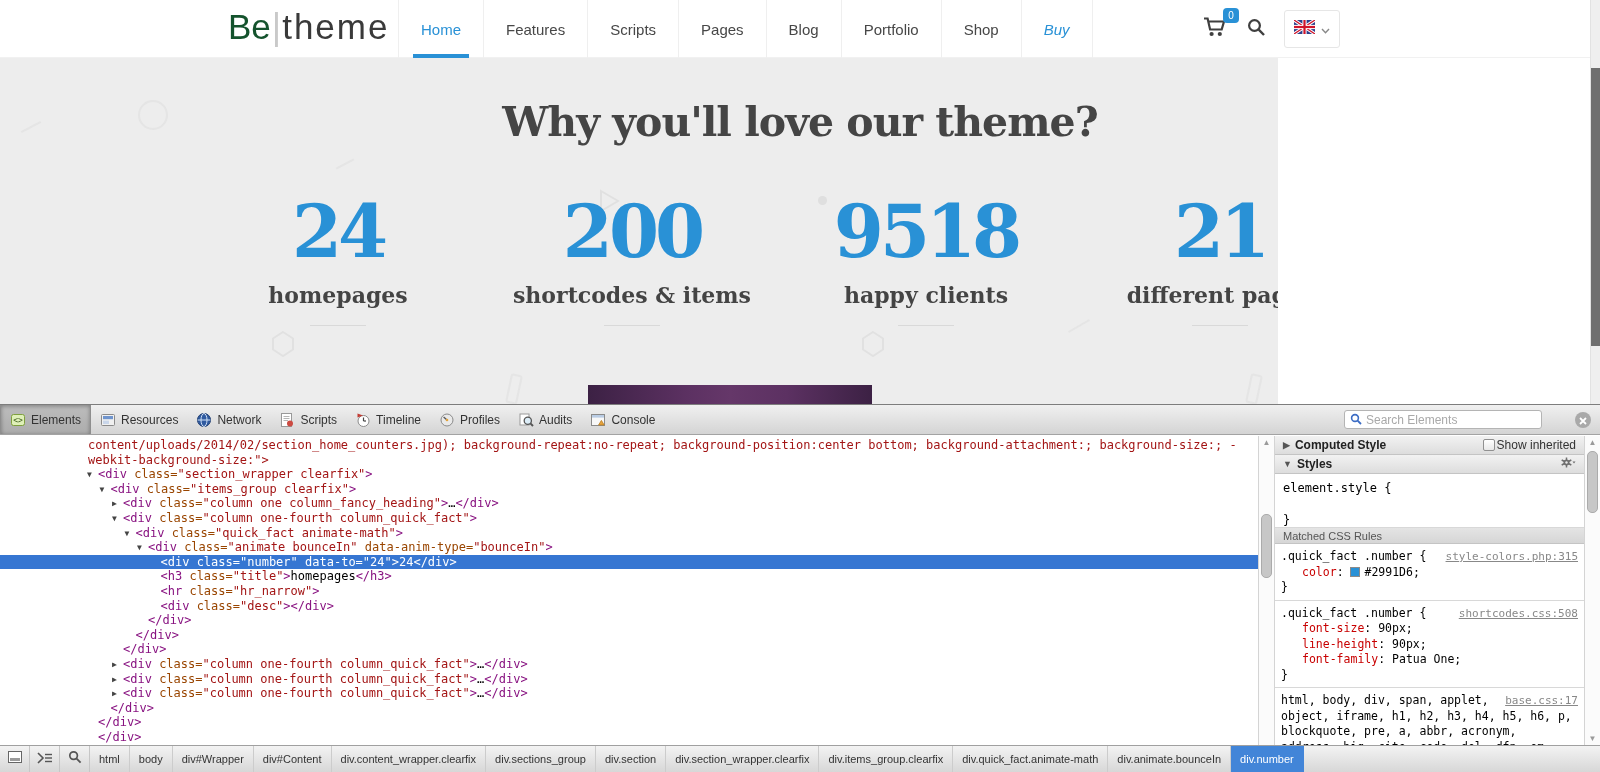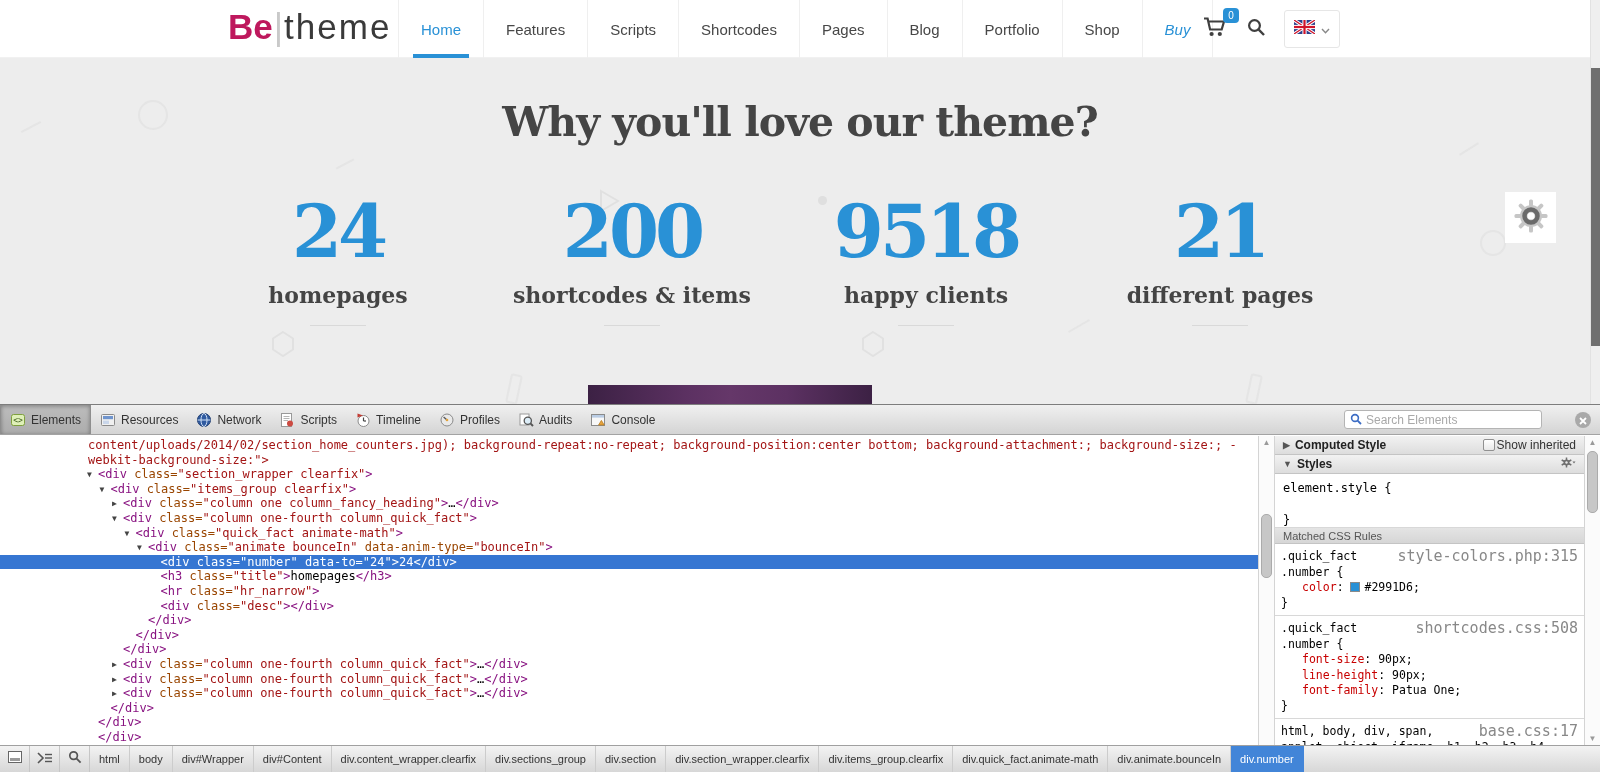--- a/index.html
+++ b/index.html
@@ -3,36 +3,36 @@
 <meta charset="utf-8">
 <style>
   *{margin:0;padding:0;box-sizing:border-box}
   html,body{width:1600px;height:772px;overflow:hidden}
   body{font-family:"Liberation Sans",sans-serif;background:#fff;position:relative}
 
   
   .page{position:absolute;top:0;left:0;width:1600px;height:404px;overflow:hidden;background:#fff}
   .site-header{position:relative;height:58px;background:#fff;border-bottom:1px solid #f1f1f1}
   .logo{position:absolute;left:228px;top:6px;font-size:35px;letter-spacing:0;cursor:pointer}
-  .logo .be{color:#be185d;font-weight:bold}
+  .logo .be{color:#14532d;font-weight:normal}
   .logo .sep{color:#c9c9c9;font-weight:normal;margin:0 1px;font-size:36px}
   .logo .theme{color:#3a3a3a;font-weight:200;letter-spacing:2px}
   .main-nav{position:absolute;left:398px;top:0;height:58px;display:flex;align-items:stretch}
   .nav-item{position:relative;display:flex;align-items:center;padding:16px 22px;font-size:15px;color:#474747;border-left:1px solid #efefef;cursor:pointer}
   .main-nav .nav-item:last-child{border-right:1px solid #efefef}
   .nav-item.active{color:#2991D6}
   .nav-item.active::after{content:"";position:absolute;left:14px;right:14px;bottom:0;height:4px;background:#2991D6}
   .nav-item.accent-italic{color:#2991D6;font-style:italic}
   .header-actions{position:absolute;right:260px;top:0;height:58px;display:flex;align-items:center;gap:18px}
   .cart-wrap{position:relative;cursor:pointer}
   .cart-badge{position:absolute;top:-8px;right:-10px;background:#2991D6;color:#fff;font-size:10px;line-height:15px;min-width:16px;text-align:center;border-radius:4px;padding:0 2px}
   .hdr-icon{cursor:pointer;display:flex;align-items:center}
   .lang-box{display:flex;align-items:center;gap:6px;border:1px solid #e6e6e6;border-radius:3px;background:#fff;padding:9px 9px;cursor:pointer}
 
-  .hero{position:absolute;top:58px;left:0;width:1600px;height:346px;background:#ededed;overflow:hidden}
+  .hero{position:absolute;top:58px;left:0;width:1278px;height:346px;background:#ededed;overflow:hidden}
   .hero-heading{position:absolute;top:40px;left:0;width:1600px;text-align:center;
     font-family:"DejaVu Serif",serif;font-weight:bold;font-size:41px;color:#454545;letter-spacing:-1px}
   .counters{position:absolute;left:191px;top:130px;width:1176px;display:flex}
   .counter-col{width:294px;text-align:center}
   .counter-num{font-family:"DejaVu Serif",serif;font-weight:bold;font-size:72px;line-height:88px;color:#2991D6;letter-spacing:-4px}
   .counter-label{font-family:"DejaVu Serif",serif;font-weight:bold;font-size:22px;color:#444;margin-top:6px}
   .counter-hr{width:56px;border-top:1px solid #d9d9d9;margin:17px auto 0}
   .gear-widget{position:absolute;left:1505px;top:134px;width:51px;height:51px;background:#fff;display:flex;align-items:center;justify-content:center;cursor:pointer}
   .purple-bar{position:absolute;left:588px;top:327px;width:284px;height:19px;
     background:linear-gradient(90deg,#3c2144,#5c3162 35%,#653769 50%,#5c3162 70%,#3c2144)}
@@ -75,21 +75,21 @@
   .dt-vscroll .vthumb{position:absolute;left:2px;right:2px;border-radius:5px;background:#c7c7c7;border:1px solid #ababab}
 
   .dt-sidebar{width:309px;height:310px;overflow:hidden;background:#fff}
   .sb-head{height:19px;background:linear-gradient(#f2f2f2,#dddddd);border-bottom:1px solid #c4c4c4;display:flex;align-items:center;padding:0 8px;font-size:12px;font-weight:bold;color:#222}
   .sb-head .tri{font-size:9px;color:#555;margin-right:5px}
   .sb-head .right{margin-left:auto;display:flex;align-items:center;gap:2px;font-weight:normal;font-size:12px;color:#333}
   .checkbox{width:12px;height:12px;border:1px solid #909090;background:linear-gradient(#fff,#e8e8e8);border-radius:2px;cursor:pointer}
   .sb-elementstyle{padding:6px 8px 5px;font-family:"DejaVu Sans Mono",monospace;font-size:12px;line-height:16px;color:#000;border-bottom:1px solid #d8d8d8;height:54px}
   .sb-matched{height:16px;background:linear-gradient(#e4e4e4,#d6d6d6);border-bottom:1px solid #c4c4c4;font-size:11px;color:#555;padding:1px 8px;line-height:14px}
   .rule{padding:5px 6px 4px;border-bottom:1px solid #d8d8d8;font-family:"DejaVu Sans Mono",monospace;font-size:11.5px;line-height:15.5px;color:#000}
-  .rule-link{float:right;color:#888;font-size:15px;cursor:pointer;margin-left:12px}
+  .rule-link{float:right;color:#888;text-decoration:underline;font-size:11px;cursor:pointer;margin-left:12px}
   .prop{padding-left:21px;cursor:pointer}
   .pname{color:#c80000}
   .swatch{display:inline-block;width:10px;height:10px;border:1px solid #8a8a8a;vertical-align:-1px;margin-right:4px}
 
   .dt-crumbs{position:absolute;bottom:0;left:0;width:1600px;height:27px;background:linear-gradient(#f3f3f3,#d7d7d7);border-top:1px solid #a0a0a0;display:flex;align-items:stretch}
   .crumb-iconbtn{width:30px;display:flex;align-items:center;justify-content:center;border-right:1px solid #c6c6c6;cursor:pointer}
   .crumb{display:flex;align-items:center;padding:0 9px;font-size:11px;color:#333;border-right:1px solid #cccccc;cursor:pointer;white-space:nowrap}
   .crumb.active{background:#4285d8;color:#fff;border-right:1px solid #4285d8}
 </style>
 </head>
@@ -97,21 +97,20 @@
 
 <div class="page">
   <header class="site-header">
     <div class="logo">
       <span class="be">Be</span><span class="sep">|</span><span class="theme">theme</span>
     </div>
     <nav class="main-nav">
         <div class="nav-item active">Home</div>
         <div class="nav-item">Features</div>
         <div class="nav-item">Scripts</div>
-        <div class="nav-item">Shortcodes</div>
         <div class="nav-item">Pages</div>
         <div class="nav-item">Blog</div>
         <div class="nav-item">Portfolio</div>
         <div class="nav-item">Shop</div>
         <div class="nav-item accent-italic">Buy</div>
       </nav>
     <div class="header-actions">
       <div class="cart-wrap hdr-icon">
         <span><svg width="26" height="22" viewBox="0 0 26 22">
               <path d="M1 2.5 h3.6 l2.5 11 h11.6 l2.3-8 H6.2" fill="none" stroke="#3f3f3f" stroke-width="2.2"></path>

